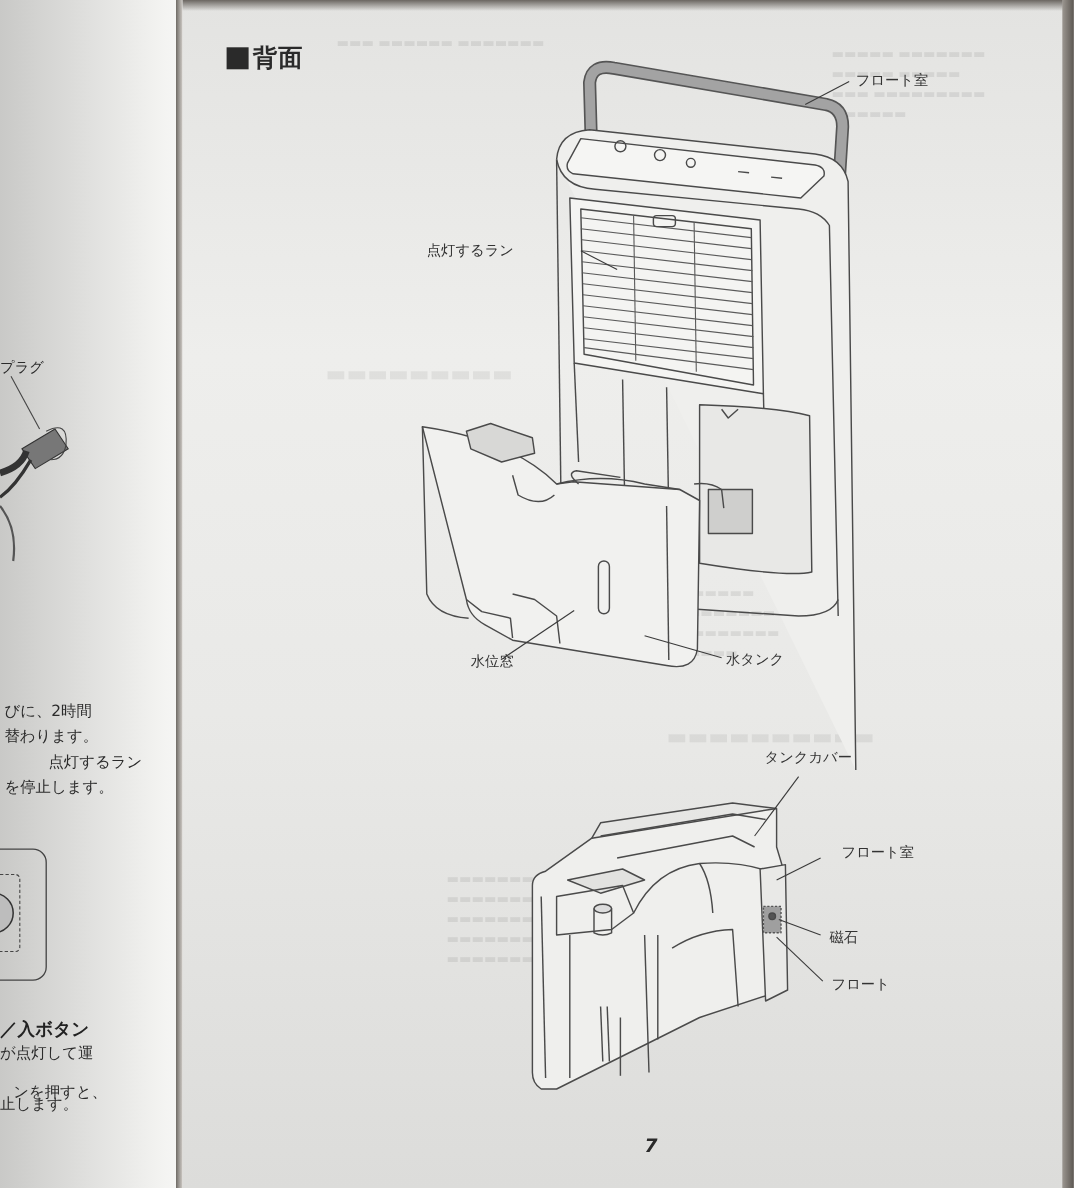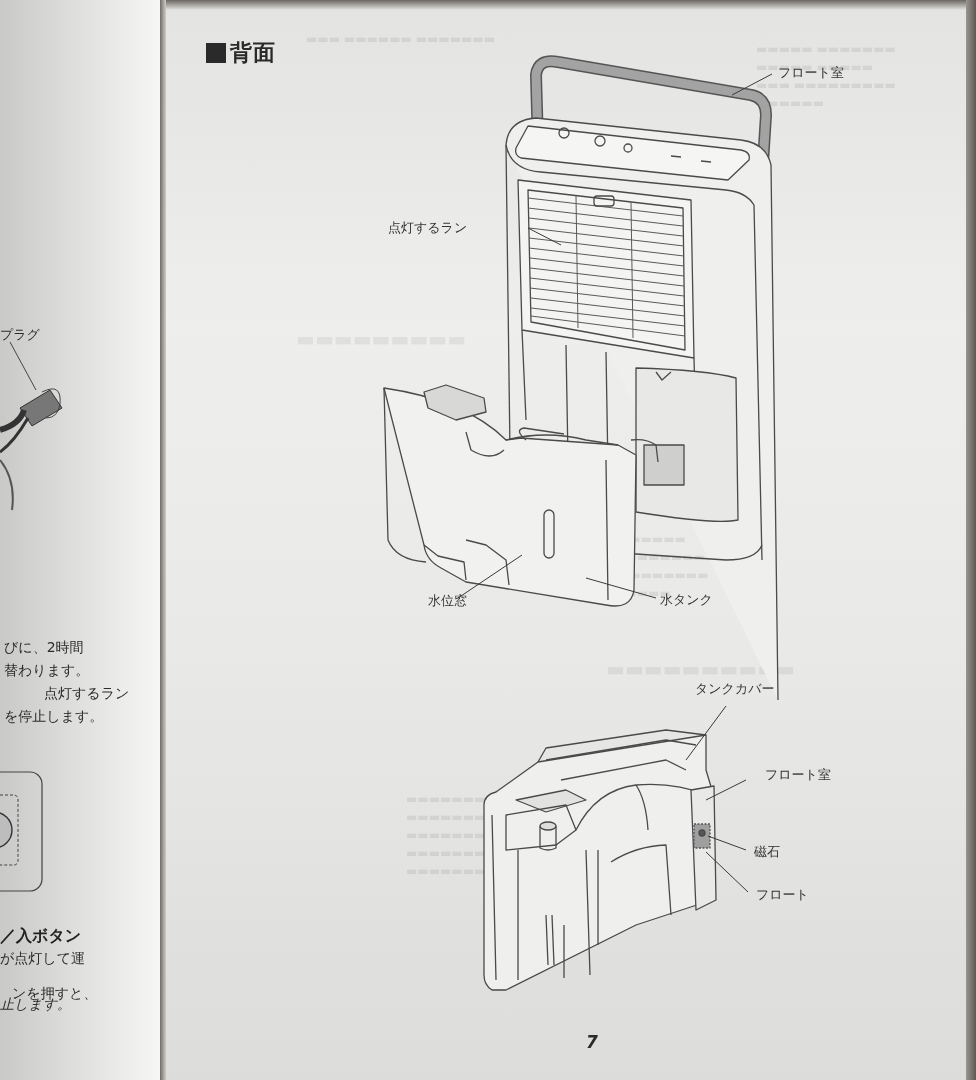--- a/index.html
+++ b/index.html
@@ -65,21 +65,21 @@
   <span class="left-text" style="left:4px;top:683px;margin-left:40px;">点灯するラン</span>
   <span class="left-text" style="left:4px;top:706px;">を停止します。</span>
   <svg style="left:0;top:770px;" width="60" height="130" viewBox="0 0 60 130">
     <path d="M-10 2 h40 a12 12 0 0 1 12 12 v95 a12 12 0 0 1 -12 12 h-40" fill="none" stroke="#444" stroke-width="1.2"></path>
     <path d="M-10 25 h24 a4 4 0 0 1 4 4 v62 a4 4 0 0 1 -4 4 h-24" fill="none" stroke="#444" stroke-width="1" stroke-dasharray="3 2"></path>
     <circle cx="-6" cy="60" r="18" fill="#bdbdbd" stroke="#333" stroke-width="1.4"></circle>
   </svg>
   <span class="left-heading" style="left:0;top:926px;">／入ボタン</span>
   <span class="left-text" style="left:0;top:948px;">が点灯して運</span>
   <span class="left-text" style="left:12px;top:971px;margin-top:12px;">ンを押すと、</span>
-  <span class="left-text" style="left:0;top:994px;font-style:italic;">止します。</span>
+  <span class="left-text" style="left:0;top:994px;">止します。</span>
 </div>
 <div class="spine"></div>
 
 <div class="right-page">
 
   <div class="ghost" style="left:140px;top:30px;">▬▬▬ ▬▬▬▬▬▬ ▬▬▬▬▬▬▬</div>
   <div class="ghost" style="left:590px;top:40px;">▬▬▬▬▬ ▬▬▬▬▬▬▬
 ▬▬▬▬▬ ▬▬▬▬▬
 ▬▬▬ ▬▬▬▬▬▬▬▬▬
 ▬▬▬▬▬▬</div>

